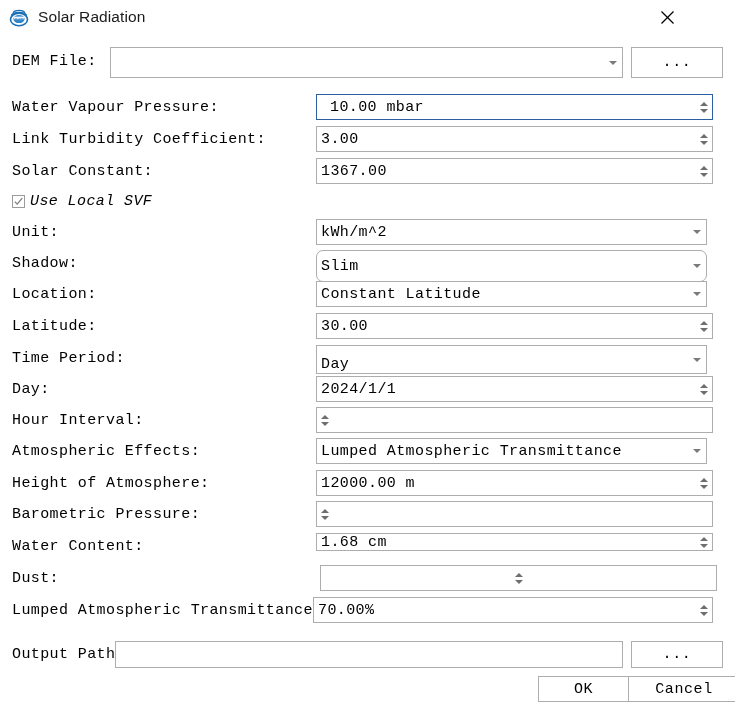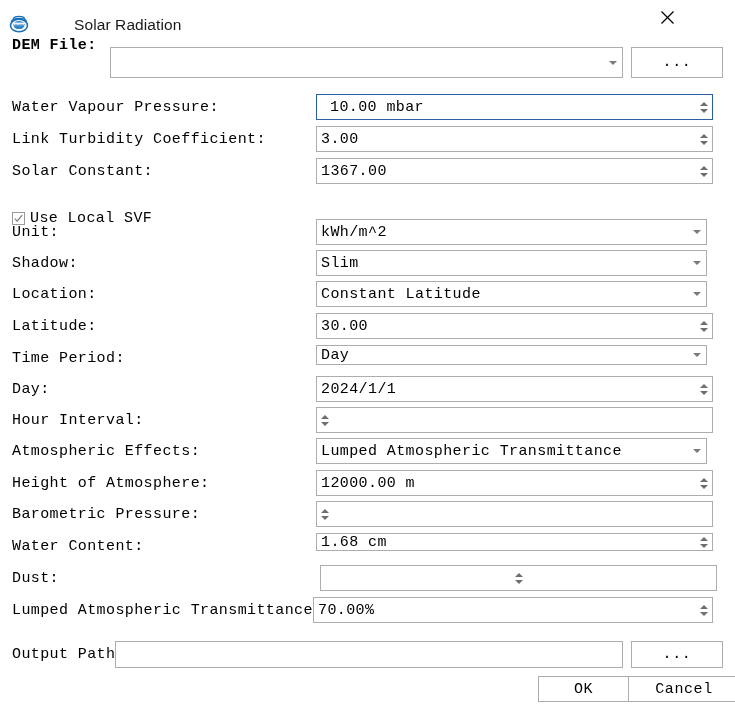--- a/index.html
+++ b/index.html
@@ -16,23 +16,22 @@
     position: relative;
   }
 
   
   .titlebar {
     position: absolute;
     left: 0; top: 0;
     width: 688px;
     height: 34px;
     display: flex;
-    align-items: flex-end;
-    background: #ffffff;
-    gap: 36px;
+    align-items: center;
+    background: #ffffff;
   }
   .app-icon {
     margin-left: 8px;
     width: 22px;
     height: 22px;
     position: relative;
     flex: none;
   }
   .app-icon svg { display: block; }
   .title-text {
@@ -191,21 +190,21 @@
   </div>
   <div class="title-text">Solar Radiation</div>
   <button class="close-btn" aria-label="Close">
     <svg width="15" height="15" viewBox="0 0 15 15" xmlns="http://www.w3.org/2000/svg">
       <line x1="1.5" y1="1.5" x2="13.5" y2="13.5" stroke="#000000" stroke-width="1.2"></line>
       <line x1="13.5" y1="1.5" x2="1.5" y2="13.5" stroke="#000000" stroke-width="1.2"></line>
     </svg>
   </button>
 </div>
 
-<div class="label" style="left:12px; top:36px;font-weight:bold;">DEM File:</div>
+<div class="label" style="left:12px; top:52px;">DEM File:</div>
 <div class="field" style="left:110px; top:47px; width:513px; height:31px;">
   <span class="val"></span>
   <span class="combo-arrow">
       <i></i>
     </span>
 </div>
 <button class="btn" style="left:631px; top:47px; width:92px; height:31px;">...</button>
 
 <div id="rows-host">
     <div class="label" style="left: 12px; top: 98px;">Water Vapour Pressure:</div>
@@ -233,21 +232,21 @@
       </span>
     </div>
     <div class="label" style="left: 12px; top: 223px;">Unit:</div>
     <div class="field" style="left: 316px; top: 219px; width: 391px; height: 26px;">
       <span class="val">kWh/m^2</span>
       <span class="combo-arrow">
         <i></i>
       </span>
     </div>
     <div class="label" style="left: 12px; top: 254px;">Shadow:</div>
-    <div class="field" style="left: 316px; top: 250px; width: 391px; height: 26px;">
+    <div class="field" style="left: 316px; top: 250px; width: 391px; height: 32px; border-radius: 7px;">
       <span class="val">Slim</span>
       <span class="combo-arrow">
         <i></i>
       </span>
     </div>
     <div class="label" style="left: 12px; top: 285px;">Location:</div>
     <div class="field" style="left: 316px; top: 281px; width: 391px; height: 26px;">
       <span class="val">Constant Latitude</span>
       <span class="combo-arrow">
         <i></i>
@@ -255,21 +254,21 @@
     </div>
     <div class="label" style="left: 12px; top: 317px;">Latitude:</div>
     <div class="field" style="left: 316px; top: 313px; width: 397px; height: 26px;">
       <span class="val">30.00</span>
       <span class="spin">
         <span class="up"></span>
         <span class="down"></span>
       </span>
     </div>
     <div class="label" style="left: 12px; top: 349px;">Time Period:</div>
-    <div class="field" style="left: 316px; top: 345px; width: 391px; height: 20px;">
+    <div class="field" style="left: 316px; top: 345px; width: 391px; height: 29px; align-items: flex-end;">
       <span class="val">Day</span>
       <span class="combo-arrow">
         <i></i>
       </span>
     </div>
     <div class="label" style="left: 12px; top: 380px;">Day:</div>
     <div class="field" style="left: 316px; top: 376px; width: 397px; height: 26px;">
       <span class="val">2024/1/1</span>
       <span class="spin">
         <span class="up"></span>
@@ -324,21 +323,21 @@
     <div class="label" style="left: 12px; top: 601px;">Lumped Atmospheric Transmittance:</div>
     <div class="field" style="left: 313px; top: 597px; width: 400px; height: 26px;">
       <span class="val">70.00%</span>
       <span class="spin">
         <span class="up"></span>
         <span class="down"></span>
       </span>
     </div>
   </div>
 
-<div class="checkrow" style="left:12px; top:210px;">
+<div class="checkrow" style="left:12px; top:193px;font-style:italic;">
   <span class="checkbox">
     <svg width="9" height="9" viewBox="0 0 9 9" xmlns="http://www.w3.org/2000/svg">
       <polyline points="0.8,4.6 3.2,7.1 8.2,1.2" fill="none" stroke="#7d7d7d" stroke-width="1.3"></polyline>
     </svg>
   </span>
   <span class="cl">Use Local SVF</span>
 </div>
 
 <div class="label" style="left:12px; top:645px;">Output Path:</div>
 <div class="field" style="left:115px; top:641px; width:508px; height:27px;">

